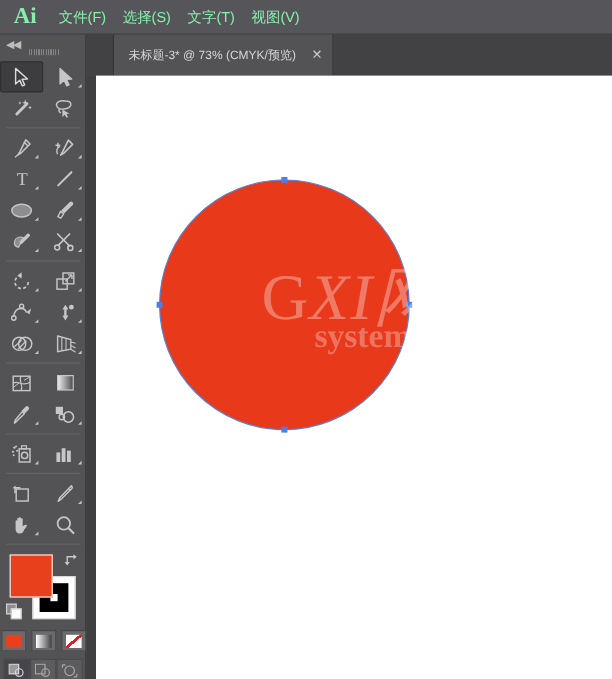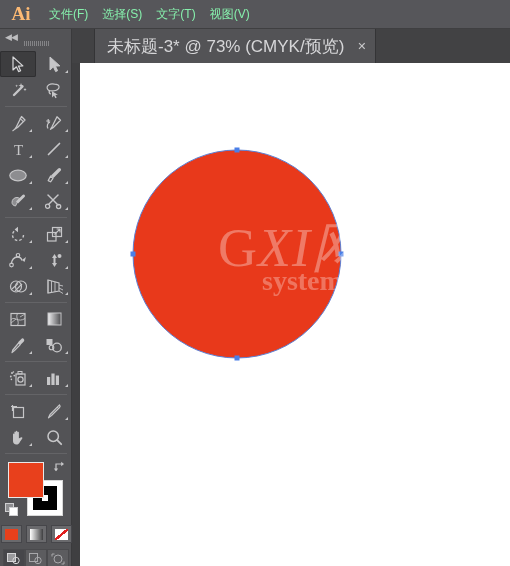--- a/index.html
+++ b/index.html
@@ -67,21 +67,21 @@
     display: flex;
     align-items: center;
     padding: 0 8px 0 12px;
     border-right: 1px solid #343436;
     border-left: 1px solid #343436;
     box-sizing: border-box;
     cursor: default;
   }
   .doc-tab .tab-title {
     color: #d6d6d8;
-    font-size: 17px;
+    font-size: 10px;
     white-space: nowrap;
   }
   .doc-tab .tab-close {
     color: #c8c8ca;
     font-size: 11px;
     margin-left: 13px;
     font-weight: bold;
     line-height: 1;
     cursor: pointer;
   }
@@ -299,21 +299,21 @@
     margin-top: -6px;
     white-space: nowrap;
   }
 </style>
 </head>
 <body>
 
 <div id="app">
 
   <div class="menubar">
-    <div class="ai-logo" style="color: #fdba74;">Ai</div>
+    <div class="ai-logo" style="color: #86efac;">Ai</div>
     <div class="menu-item">文件(F)</div>
     <div class="menu-item">选择(S)</div>
     <div class="menu-item">文字(T)</div>
     <div class="menu-item">视图(V)</div>
   </div>
 
   <div class="tabbar">
     <div class="doc-tab">
       <span class="tab-title">未标题-3* @ 73% (CMYK/预览)</span>
       <span class="tab-close">✕</span>

